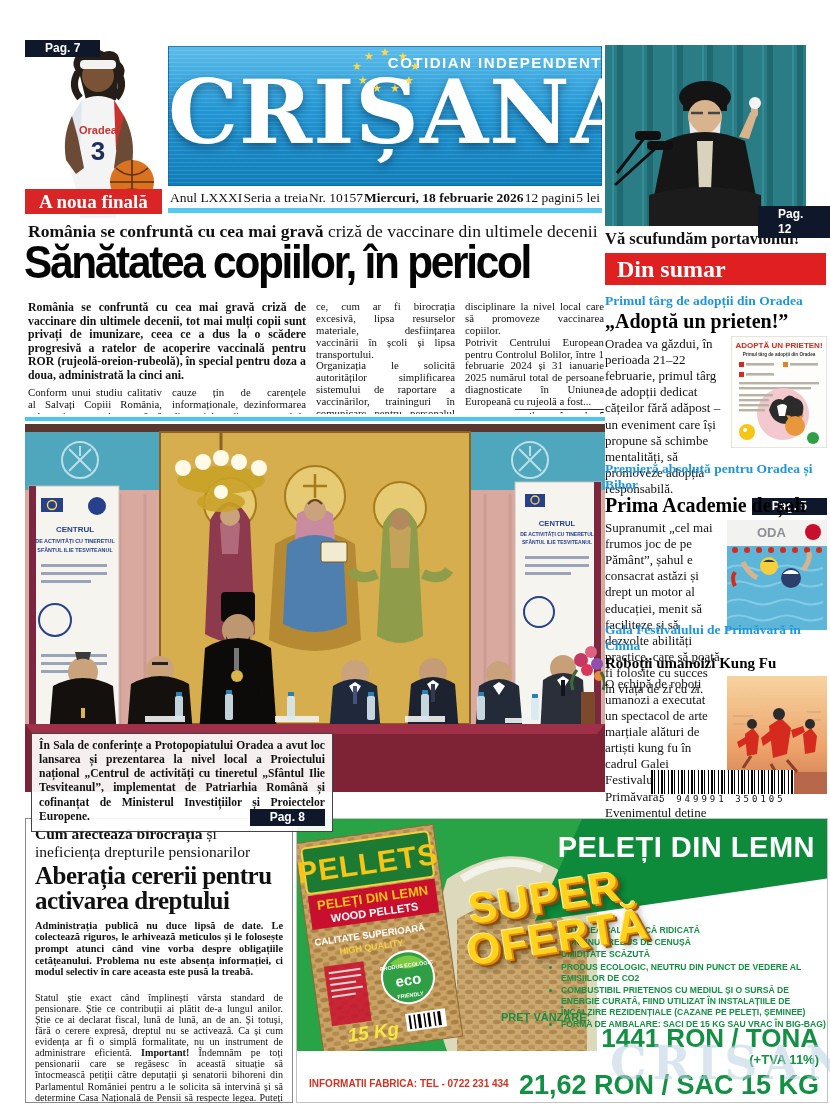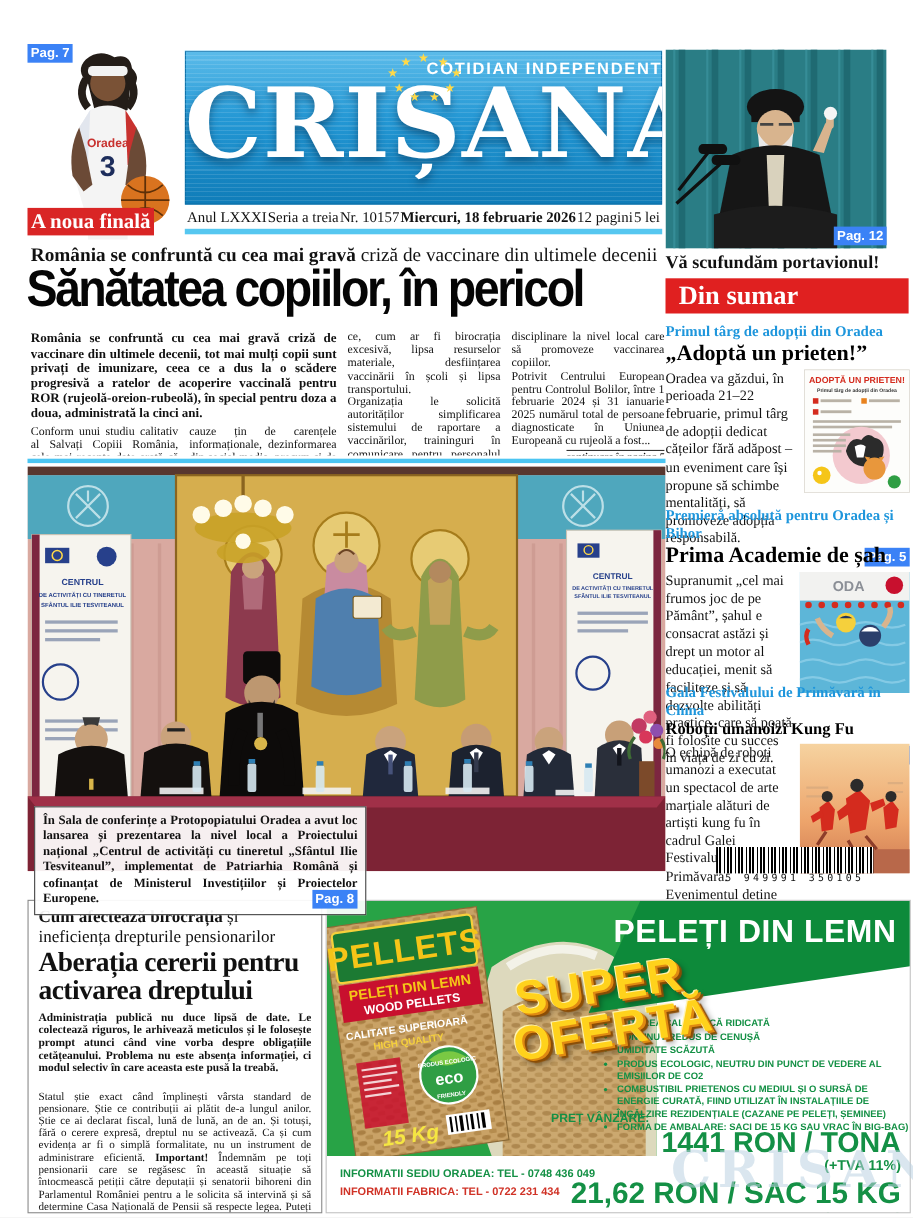--- a/index.html
+++ b/index.html
@@ -1,38 +1,38 @@
 <!DOCTYPE html>
 <html><head>
 <meta charset="utf-8">
 <style>
   html,body{margin:0;padding:0;background:#e9e9e9;}
   .page{position:relative;width:830px;height:1107px;background:#fff;margin:0 auto;
         font-family:"Liberation Serif",serif;color:#111;overflow:hidden;}
   .abs{position:absolute;}
   
-  .pg-badge{display:inline-block;background:#3b82f6;color:#fff;
-            font:bold 12px "Liberation Sans",sans-serif;padding:1px 3px;line-height:15px;}
+  .pg-badge{display:inline-block;background:#0f172a;color:#fff;
+            font:bold 12px "Liberation Sans",sans-serif;padding:1px 20px;line-height:15px;}
   
   .badge-p7{left:25px;top:40px;z-index:6;}
   .player{left:20px;top:42px;width:152px;height:176px;z-index:2;}
   .masthead{left:168px;top:46px;width:434px;height:140px;z-index:1;
     background:linear-gradient(180deg,#5cbcea 0%,#2397d4 45%,#0f7cb8 100%);
     box-shadow:inset 0 0 0 1px #0c6ea6;overflow:hidden;}
   .mast-stripes{position:absolute;inset:0;background:repeating-linear-gradient(180deg,rgba(255,255,255,.12) 0 1px,rgba(0,0,0,0) 1px 4px);}
   .tagline{position:absolute;top:8px;left:0;width:100%;text-align:right;color:#fff;
     font:bold 15px "Liberation Sans",sans-serif;letter-spacing:1.5px;z-index:2;}
   .mast-title{position:absolute;top:18px;left:0;width:100%;text-align:center;color:#fff;
     font:bold 88px/1.1 "DejaVu Serif",serif;letter-spacing:1px;text-shadow:0 4px 8px rgba(0,30,60,.45);z-index:1;}
   .eu-stars{position:absolute;top:0px;left:50%;transform:translateX(-50%);z-index:3;}
   .info-strip{left:168px;top:188px;width:434px;height:19px;display:flex;align-items:center;
     justify-content:space-between;font:13.5px "Liberation Serif",serif;padding:0 2px;box-sizing:border-box;}
   .info-strip b{font-weight:bold;}
   .cyan-rule-top{left:168px;top:208px;width:434px;height:5px;background:#56c7f0;}
-  .banner-final{left:25px;top:189px;width:115px;height:25px;background:#d92525;color:#fff;
+  .banner-final{left:25px;top:189px;width:137px;height:25px;background:#d92525;color:#fff;
     font:bold 19px/25px "Liberation Serif",serif;text-align:center;z-index:5;}
   
   .kicker{left:28px;top:221px;width:578px;font:17.5px "Liberation Serif",serif;white-space:nowrap;}
   .kicker b{font-weight:bold;}
   .headline{left:24px;top:237px;font:bold 47px/1.05 "Liberation Sans",sans-serif;
     letter-spacing:-2.5px;transform:scaleX(.9);transform-origin:left top;white-space:nowrap;color:#050505;}
   .bodygrid{left:28px;top:301px;width:577px;height:113px;display:flex;gap:10px;overflow:hidden;
     text-align:justify;}
   .lead-block{width:278px;flex:none;}
   .standfirst{font:bold 11.8px/1.15 "Liberation Serif",serif;margin-bottom:5px;}
@@ -583,19 +583,18 @@
       <li>FORMA DE AMBALARE: SACI DE 15 KG SAU VRAC ÎN BIG-BAG)</li>
     </ul>
     <div class="ad-prices">
       <div class="ad-price-label">PREȚ VÂNZARE:</div>
       <div class="ad-price-big">1441 RON / TONA</div>
       <div class="ad-tva">(+TVA 11%)</div>
       <div class="ad-price-big" style="font-size:27px;">21,62 RON / SAC 15 KG</div>
       <div class="ad-tva">(+TVA 11%)</div>
     </div>
     <div class="ad-contacts">
-      <div class="ad-contact1">INFORMATII SEDIU ORADEA: TEL - 0748 436 049</div>
       <div class="ad-contact2">INFORMATII FABRICA: TEL - 0722 231 434</div>
     </div>
   </div>
 
   <div class="abs watermark">CRISANA</div>
 </div>
 
 </body></html>

